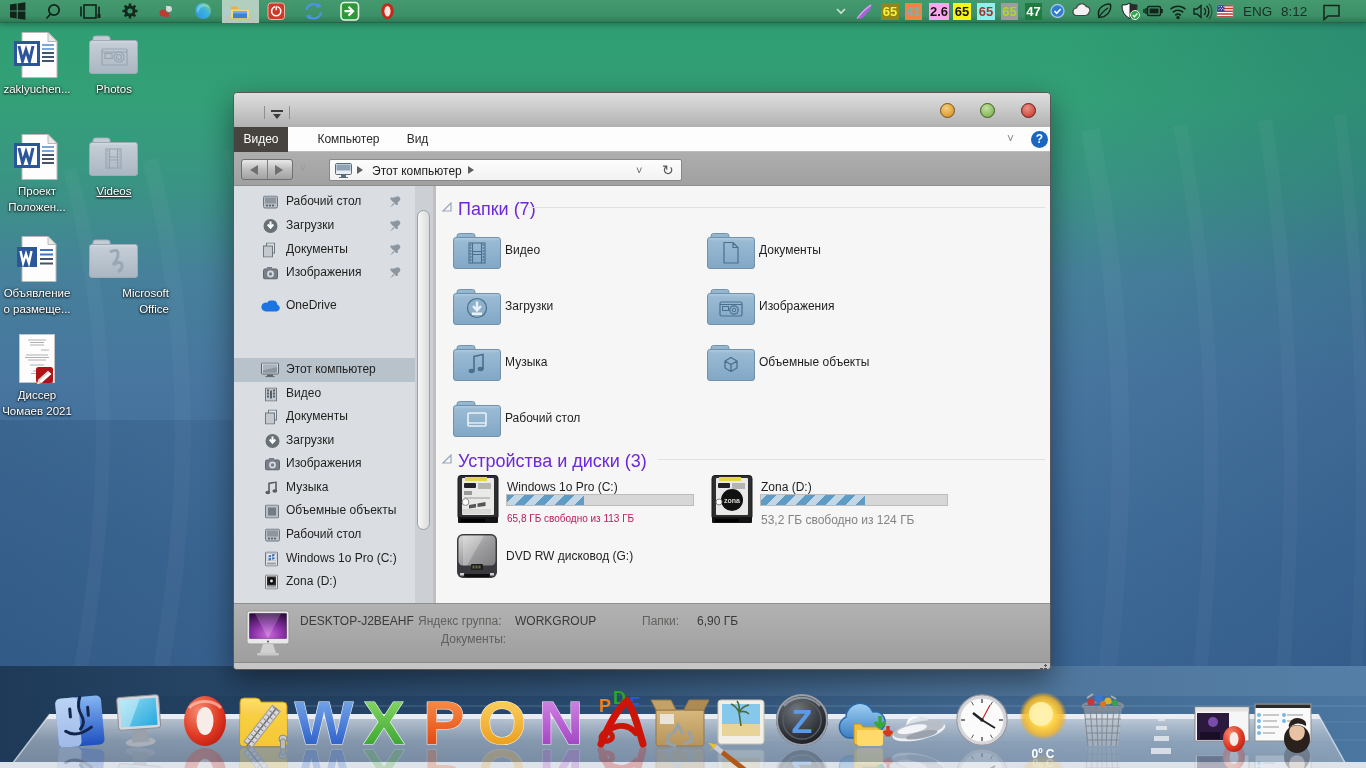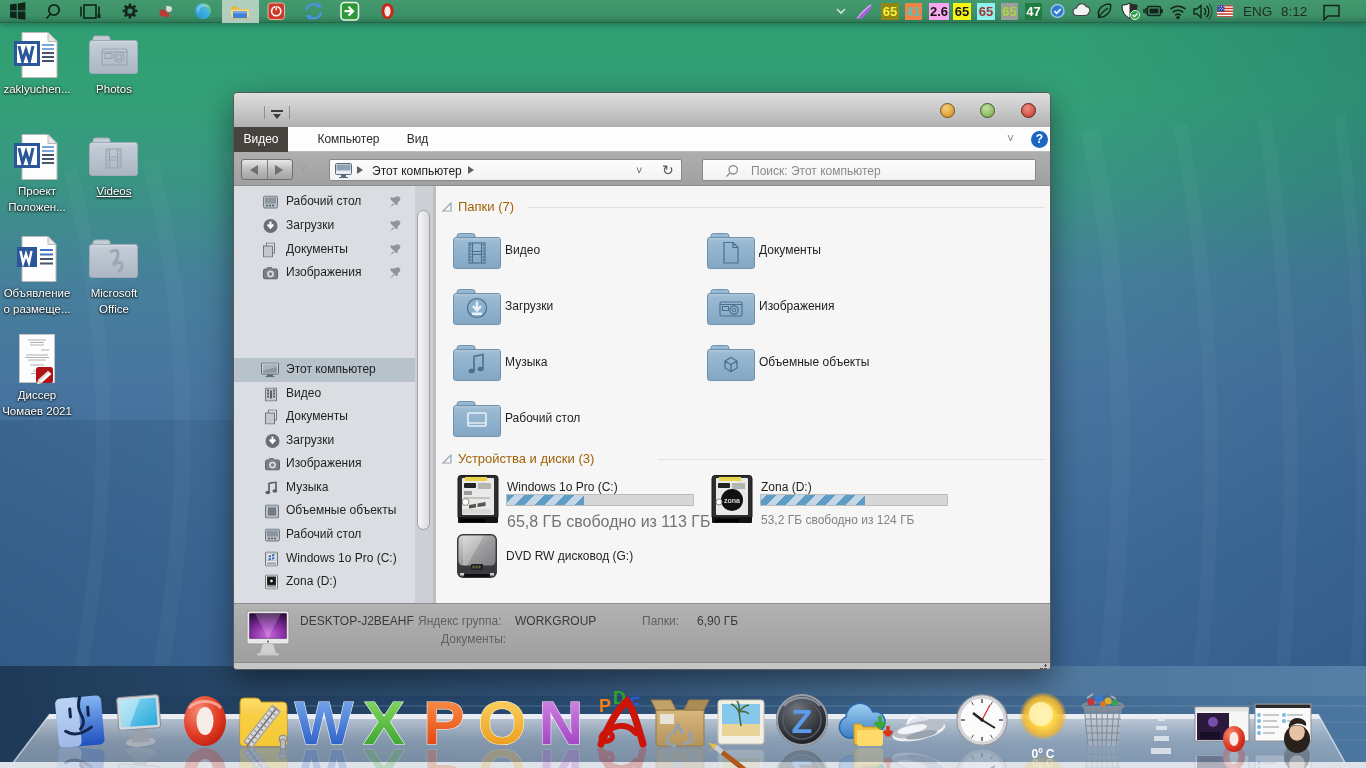--- a/index.html
+++ b/index.html
@@ -8,21 +8,21 @@
   .abs { position:absolute; }
   .srow { position:absolute; left:0; width:199px; height:24px; }
   .srow.sel { background:#b7c2cb; }
   .sic { position:absolute; top:50%; transform:translateY(-50%); height:15px; display:flex; align-items:center; }
   .stx { position:absolute; left:52px; top:4px; white-space:nowrap; }
   .pin { position:absolute; left:155px; top:6px; width:12px; height:12px; }
   .pin svg { position:absolute; }
   .fl-tile { position:absolute; width:250px; height:40px; }
   .fl-tile svg { position:absolute; left:0; top:0; }
   .fl-tile .ftx { position:absolute; left:52px; top:12px; font-size:12px; color:#1e1e1e; white-space:nowrap; }
-  .sechead { position:absolute; height:18px; font-size:13px; color:#a16207; }
+  .sechead { position:absolute; height:18px; font-size:18px; color:#6d28d9; }
   .dico { position:absolute; width:62px; }
   .dlabel { position:absolute; left:-24px; width:110px; text-align:center; font-size:11.5px; line-height:15.5px; color:#fff;
             text-shadow:0 1px 2px rgba(0,0,0,0.9), 0 0 3px rgba(0,0,0,0.7); }
 </style>
 </head>
 <body>
 <div id="screen">
 
   <svg class="abs" id="wallpaper" width="1366" height="768" viewBox="0 0 1366 768" style="left:0;top:0">
     <defs>
@@ -318,21 +318,21 @@
       </svg>
       <div class="dlabel" style="top:50px;">Объявление<br>о размеще...</div>
     </div>
 
     <div class="dico" style="left:83px;top:236px;">
       <svg width="62" height="46" viewBox="0 0 62 46" style="left:0;top:0;position:absolute">
         <path d="M10,10 v-3.5 q0,-2.5 2.5,-2.5 h12 q2.5,0 2.5,2.5 v3.5 z" fill="#c3ccd5" stroke="#a3aeb9"></path>
         <rect x="6.5" y="8.5" width="48" height="33" rx="2.5" fill="url(#dfold)" stroke="#9fabb7"></rect>
         <path d="M27,16 q8,-4 8,2 q0,5 -5,11 q8,-5 9,0 q0.8,4 -4,7" fill="none" stroke="#9aa8b5" stroke-width="3"></path>
       </svg>
-      <div class="dlabel" style="top:50px;">Microsoft<br>Office</div>
+      <div class="dlabel" style="top:50px;text-align:right;">Microsoft<br>Office</div>
     </div>
 
     <div class="dico" style="left:6px;top:334px;">
       <svg width="62" height="50" viewBox="0 0 62 50" style="left:0;top:0;position:absolute">
         <rect x="13.5" y="0.5" width="35" height="48" fill="#fdfdfd" stroke="#c5c5c5"></rect>
         <g stroke="#b0b0b0" stroke-width="1">
             <path d="M22,6 h18 M24,8.5 h14 M24,11 h14"></path>
             <path d="M35,16 h8"></path>
             <path d="M20,21 h22 M19,23.5 h24 M22,26 h18"></path>
             <path d="M24,31 h14"></path>
@@ -386,27 +386,20 @@
           <rect x="6" y="12" width="5" height="2" fill="#5a6b7c"></rect>
           <rect x="4" y="14" width="9" height="1" fill="#5a6b7c"></rect>
         </svg>
         <div class="abs" style="left:27px;top:6px;width:0;height:0;border-top:4px solid transparent;border-bottom:4px solid transparent;border-left:6px solid #5f5f5f;"></div>
         <div class="abs" style="left:42px;top:3px;color:#1a1a1a;font-size:12px;line-height:16px;">Этот компьютер</div>
         <div class="abs" style="left:138px;top:6px;width:0;height:0;border-top:4px solid transparent;border-bottom:4px solid transparent;border-left:6px solid #5f5f5f;"></div>
         <div class="abs" style="left:306px;top:4px;color:#666;font-size:11px;">˅</div>
         <div class="abs" style="left:332px;top:2px;color:#555;font-size:14px;">↻</div>
       </div>
 
-      <div class="abs" style="left:468px;top:7px;width:334px;height:22px;background:linear-gradient(#fdfdfd,#f2f2f2);border:1px solid #898989;border-radius:2px;">
-        <svg class="abs" style="left:22px;top:4px" width="14" height="14" viewBox="0 0 14 14">
-            <circle cx="8.2" cy="5.8" r="4.2" fill="none" stroke="#8a8a8a" stroke-width="1.3"></circle>
-            <path d="M5,9 l-3.6,3.6" stroke="#8a8a8a" stroke-width="1.3"></path>
-          </svg>
-        <div class="abs" style="left:48px;top:4px;color:#8a8a8a;font-size:12px;">Поиск: Этот компьютер</div>
-      </div>
     </div>
 
     <div class="abs" id="sidebar" style="left:0;top:93px;width:199px;height:417px;background:#dadde1;font-size:12px;color:#1f1f1f;">
       <div class="srow" style="top:4px;">
           <span class="sic" style="left:29px">
             <svg width="15" height="14" viewBox="0 0 15 14">
               <rect x="0.5" y="0.5" width="14" height="12" rx="1.5" fill="#b9bfc6" stroke="#6e7780"></rect>
               <rect x="2" y="2" width="11" height="6" fill="#8d959e"></rect>
               <rect x="3" y="9.2" width="2" height="1.6" fill="#565e66"></rect>
               <rect x="6" y="9.2" width="2" height="1.6" fill="#565e66"></rect>
@@ -468,20 +461,28 @@
           </span>
           <span class="stx">Изображения</span>
           <span class="pin">
             <svg width="12" height="12" viewBox="0 0 12 12">
               <g fill="#8d959e">
                 <path d="M7.2,0.8 a2.6,2.6 0 0 1 3.6,3.6 l-2.2,2.2 0.5,2 -2,0.4 -5.7,-5.7 0.4,-2 2,0.5 z"></path>
                 <path d="M4.2,7.2 L1,11.5 5.3,8.3 z"></path>
               </g>
             </svg>
           </span>
+        </div>
+      <div class="srow" style="top:108px;">
+          <span class="sic" style="left:27px">
+            <svg width="19" height="12" viewBox="0 0 19 12">
+              <path d="M5,11 a4.5,4.5 0 1 1 1.2-8.8 a5.5,5.5 0 0 1 10.2,2 a3.5,3.5 0 0 1 -0.6,6.8 Z" fill="#1b74e0"></path>
+            </svg>
+          </span>
+          <span class="stx">OneDrive</span>
         </div>
       <div class="srow sel" style="top:172px;">
           <span class="sic" style="left:27px">
             <svg width="18" height="15" viewBox="0 0 18 15">
               <rect x="0.5" y="0.5" width="17" height="11" rx="1" fill="#e6e9ec" stroke="#5b636b"></rect>
               <rect x="1.8" y="1.8" width="14.4" height="8.4" fill="#aab3bc"></rect>
               <path d="M1.8,8 l14.4,-3.5 v5.7 H1.8Z" fill="#8d969f"></path>
               <rect x="6" y="12" width="6" height="1.6" fill="#5b636b"></rect>
               <rect x="4.5" y="13.6" width="9" height="1" fill="#5b636b"></rect>
             </svg>
@@ -700,21 +701,21 @@
         <circle cx="8.5" cy="27" r="3.4" fill="#fff" stroke="#888"></circle>
         <path d="M12,30 l7,-1.2 v3.6 l-7,1 z M20.5,28.5 l8,-1.4 v3.8 l-8,1.2 z" fill="#555"></path>
         <rect x="5" y="34" width="29" height="5" fill="#d8d8d4"></rect>
         <rect x="1" y="42" width="40" height="6" rx="1" fill="#131315"></rect>
         <rect x="4" y="44" width="24" height="3" fill="#000"></rect>
       </svg></div>
       <div class="abs" style="left:71px;top:294px;font-size:12px;color:#1e1e1e;">Windows 1o Pro (C:)</div>
       <div class="abs" style="left:70px;top:308px;width:188px;height:12px;border:1px solid #bcbcbc;background:#d7d7d7;">
         <div class="abs" style="left:0;top:0;width:77px;height:10px;background:repeating-linear-gradient(-45deg,#5e9cc6 0 7px,#c3d7e6 7px 14px);"></div>
       </div>
-      <div class="abs" style="left:71px;top:327px;font-size:16px;color:#737373;">65,8 ГБ свободно из 113 ГБ</div>
+      <div class="abs" style="left:71px;top:327px;font-size:10px;color:#be185d;">65,8 ГБ свободно из 113 ГБ</div>
 
       <div class="abs" style="left:275px;top:289px;width:42px;height:49px;"><svg width="42" height="49" viewBox="0 0 42 49">
         <rect x="1" y="0.5" width="40" height="44" rx="3" fill="#2e2e30" stroke="#1b1b1d"></rect>
         <rect x="5" y="3" width="32" height="37" rx="1" fill="#e9e9e7"></rect>
         <rect x="8" y="2" width="22" height="4" fill="#e8d44a"></rect>
         <rect x="7" y="8" width="12" height="5" rx="1" fill="#222"></rect>
         <rect x="21" y="8" width="13" height="6" fill="#b5b5b1"></rect>
         <circle cx="21" cy="25" r="11" fill="#111"></circle>
         <text x="21" y="28" font-size="7" fill="#d8d8d4" text-anchor="middle" font-family="Liberation Sans" font-weight="bold">zona</text>
         <circle cx="8" cy="27" r="3" fill="#fff" stroke="#888"></circle>

